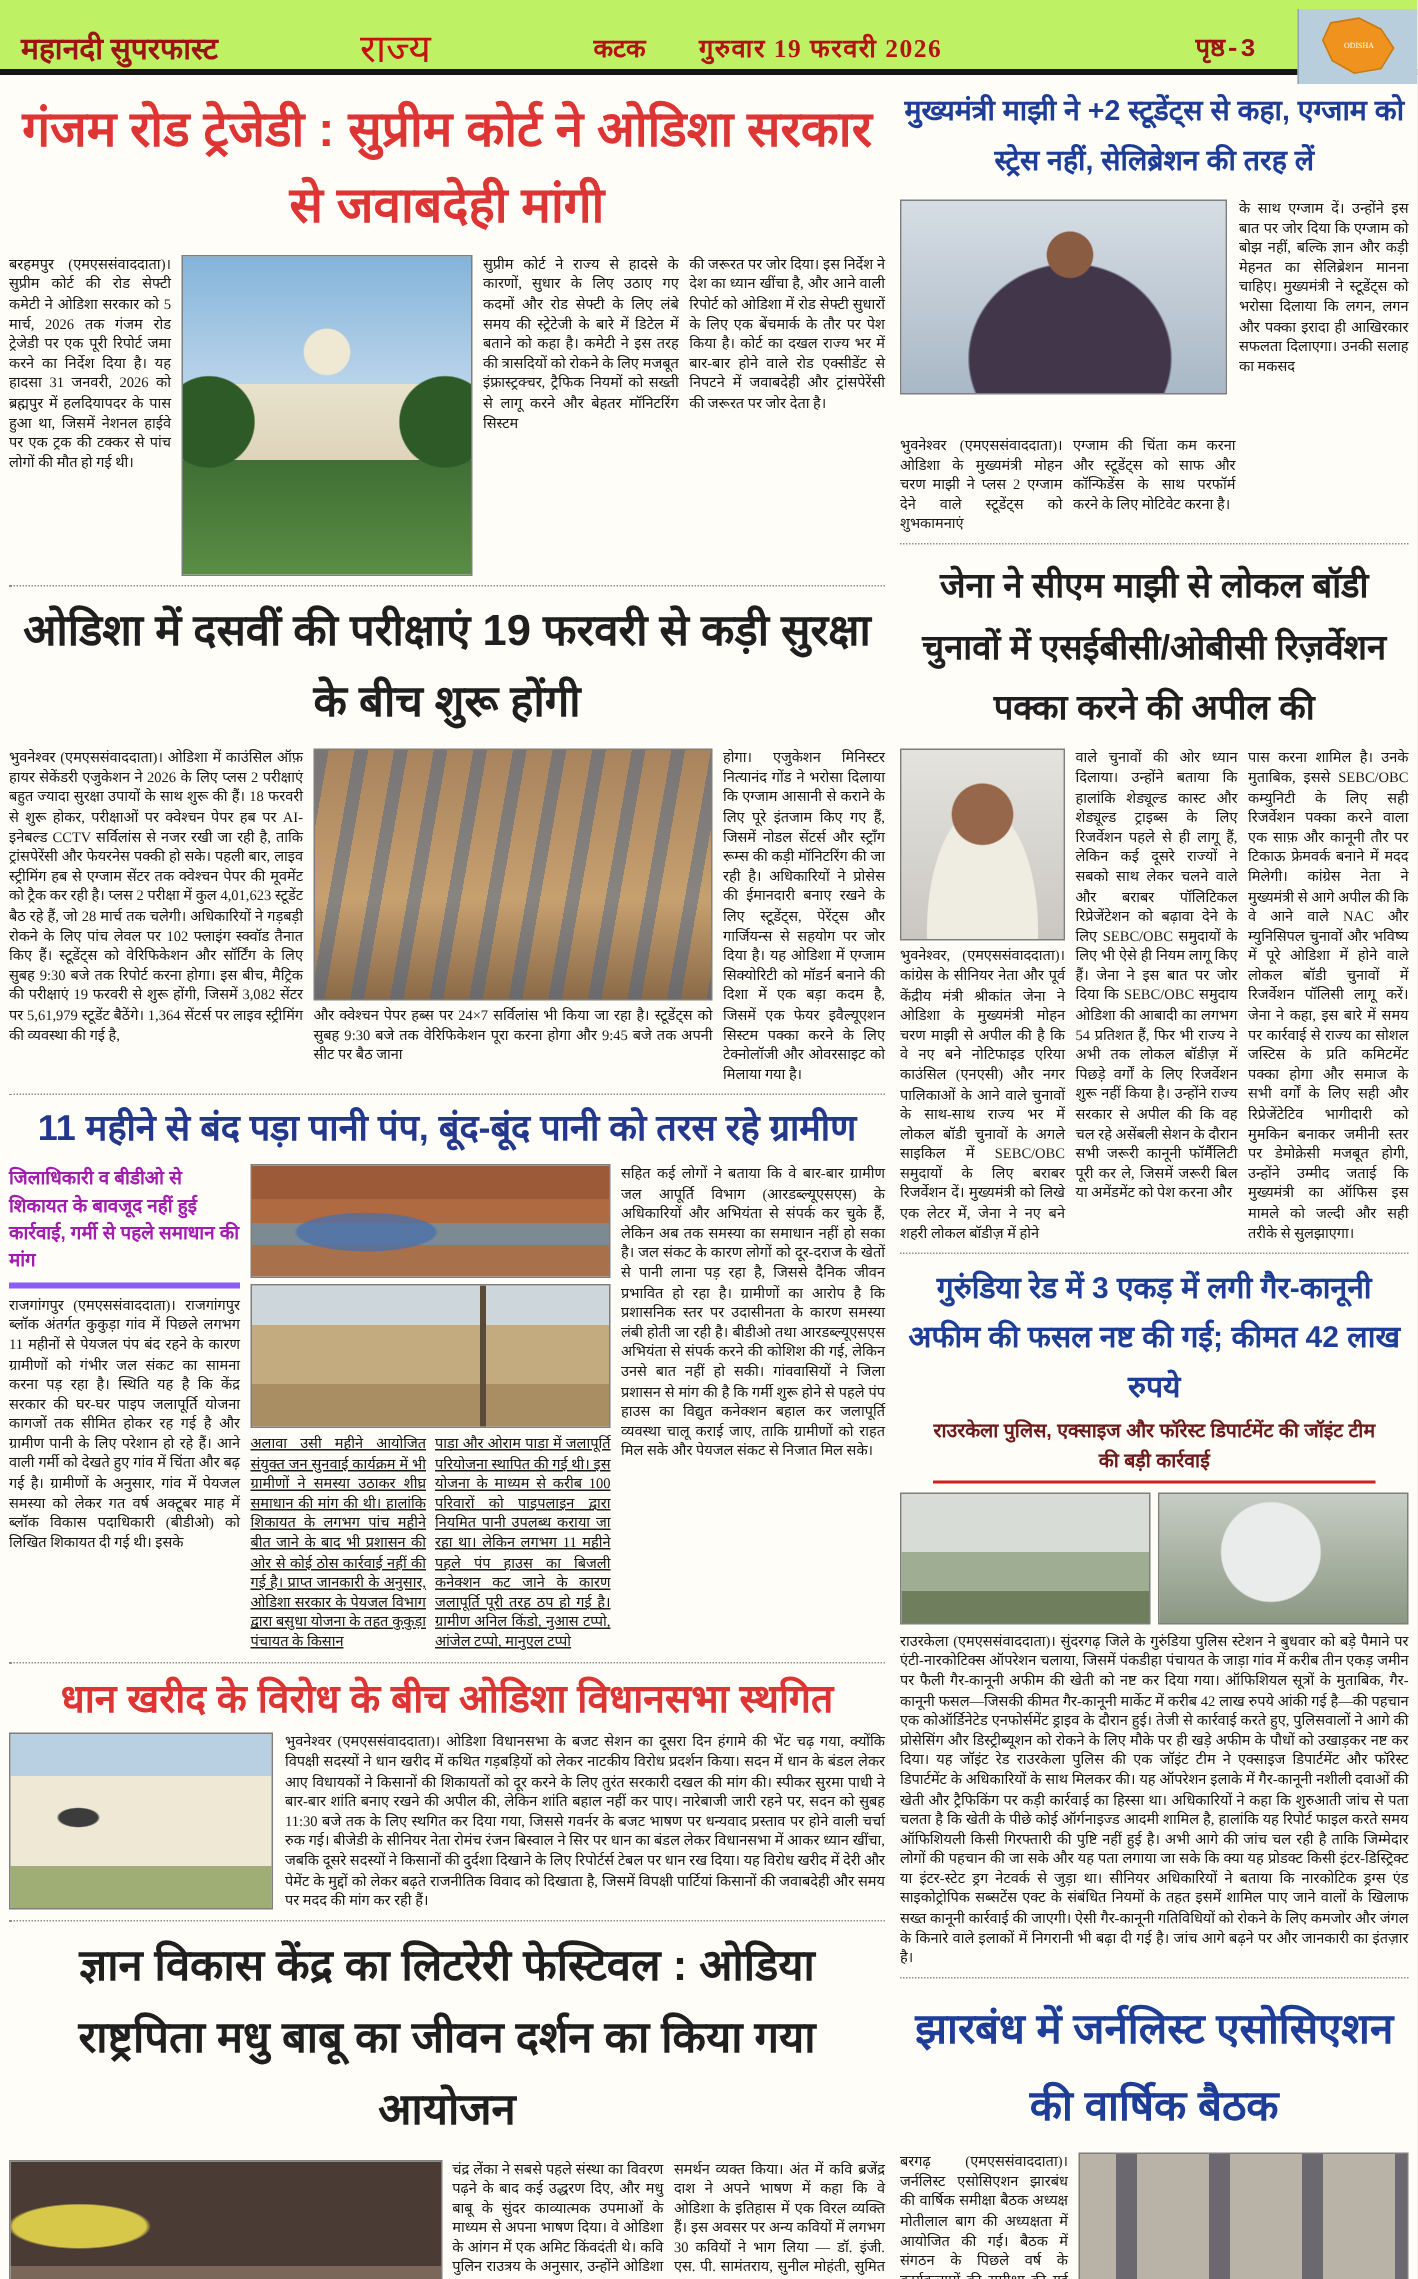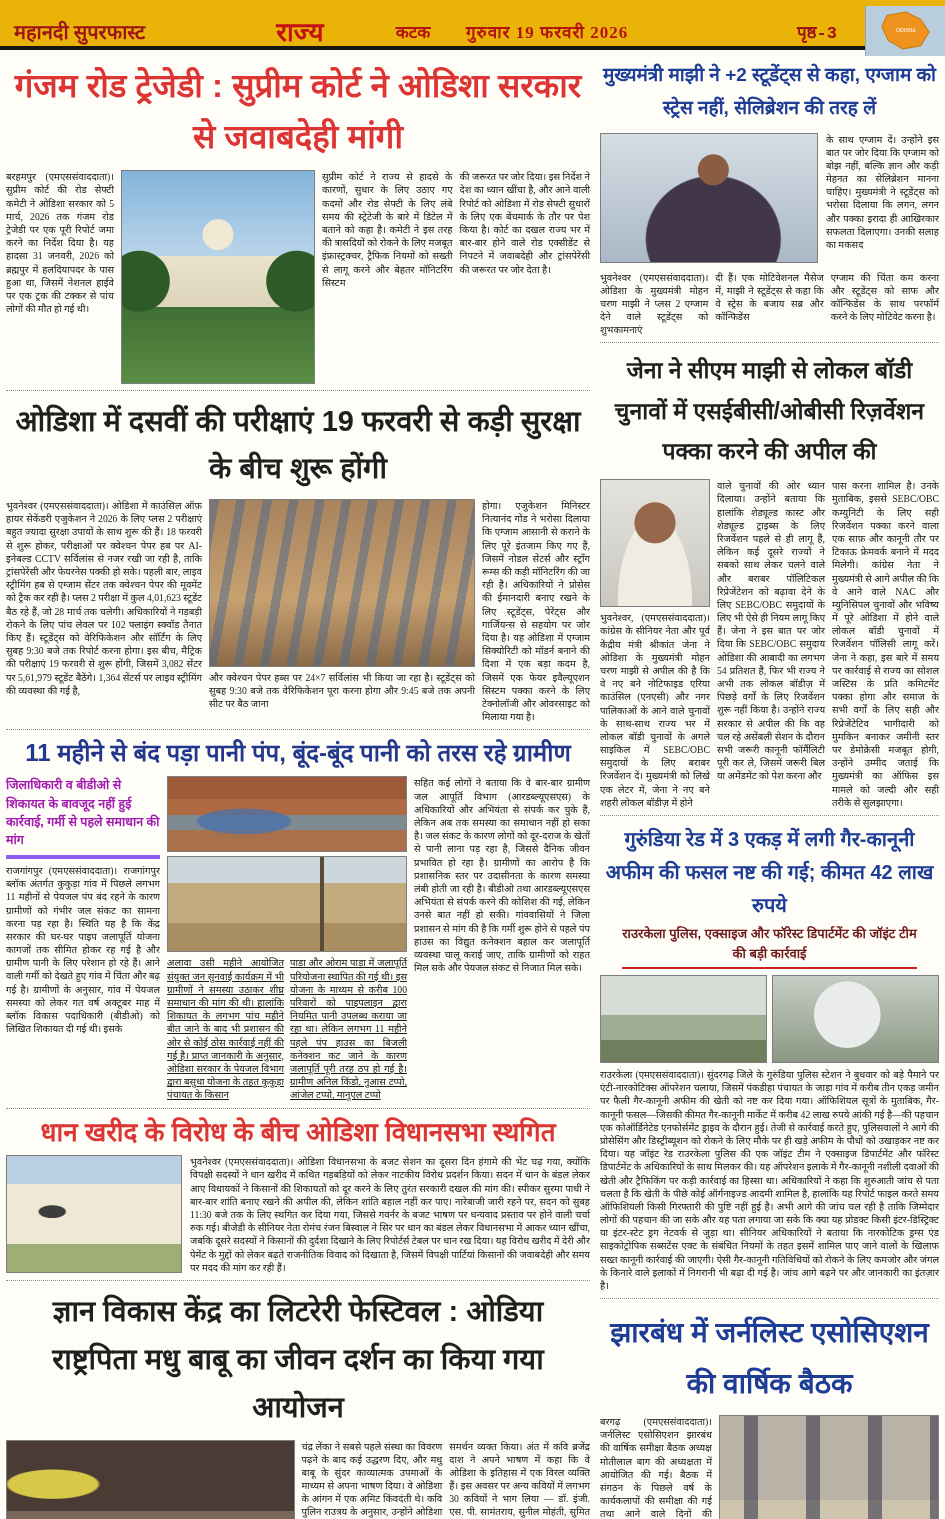--- a/index.html
+++ b/index.html
@@ -4,25 +4,25 @@
 <style>
   * { margin:0; padding:0; box-sizing:border-box; }
   html,body { background:#e9e7e0; }
   .page{
     width:945px; min-height:1519px; margin:0 auto; background:#fffdf7;
     font-family:"Liberation Serif", serif; color:#1a1a1a;
     display:flex; flex-direction:column; position:relative; overflow:hidden;
   }
   
   .masthead{
-    height:50px; background:#eab308; border-bottom:4px solid #161616;
+    height:50px; background:#bef264; border-bottom:4px solid #161616;
     display:flex; align-items:center; padding:16px 0 0 14px; gap:8px;
   }
   .paper-name{ font-size:20px; font-weight:bold; color:#9c1414; width:218px; }
-  .section-name{ font-size:26px; font-weight:bold; color:#c41212; width:120px; text-align:center;}
+  .section-name{ font-size:26px; font-weight:normal; color:#c41212; width:120px; text-align:left;}
   .mh-city{ font-size:17px; font-weight:bold; color:#b31313; width:90px; text-align:center;}
   .mh-date{ font-size:17px; font-weight:bold; color:#b31313; flex:1; text-align:left; letter-spacing:1px;}
   .mh-page{ font-size:17px; font-weight:bold; color:#9c1414; width:80px; text-align:center;font-family:Liberation Mono, monospace;}
   .map-box{ width:80px; height:50px; background:#b9cedd; border-left:1px solid #8fa6b5;
     display:flex; align-items:center; justify-content:center; }
   .map-box svg{ width:66px; height:42px; }
   
   .content{ display:flex; gap:10px; padding:4px 6px 0 6px; }
   .col-left{ width:584px; }
   .col-right{ width:339px; }
@@ -58,21 +58,21 @@
   .a1-row{ display:grid; grid-template-columns:108px 194px 1fr 1fr; gap:7px; }
   .a2-row{ display:grid; grid-template-columns:196px 266px 1fr; gap:7px; }
   .a2-mid p{ margin-top:4px; }
   .a3-row{ display:grid; grid-template-columns:154px 240px 1fr; gap:7px; }
   .a3-mid-texts{ display:grid; grid-template-columns:1fr 1fr; gap:6px; margin-top:4px;text-decoration:underline;}
   .a4-row{ display:flex; gap:8px; }
   .a5-row{ display:grid; grid-template-columns:1fr 1fr 1fr 1fr; gap:7px; }
   .a5-img{ grid-column:1 / span 2; }
   .span2r{ grid-row:1 / span 2; }
   .r1-row{ display:grid; grid-template-columns:218px 1fr; gap:8px; }
-  .r1-bottom{ grid-column:1 / span 2; display:grid; grid-template-columns:1fr 1fr 1fr; gap:7px; margin-top:0;}
+  .r1-bottom{ grid-column:1 / span 2; display:grid; grid-template-columns:1fr 1fr 1fr; gap:7px; margin-top:20px;}
   .r2-row{ display:grid; grid-template-columns:110px 108px 1fr; gap:7px; }
   .r2-c1 .txt{ margin-top:4px; }
   .r3-imgs{ display:flex; gap:5px; margin:4px 0 5px 0; }
   .r3-imgs .ph{ flex:1; height:88px; }
   .r4-row{ display:grid; grid-template-columns:112px 1fr 1fr; gap:7px; }
   .r4-img{ grid-column:2 / span 2; }
   
   .ph{ border:1px solid #7e7e7e; background:#c9c9c9; }
   .ph-court{ height:214px;
     background:
@@ -216,21 +216,20 @@
 
     <section class="col-right">
 
       <article>
         <h2 class="head h-blue hl-r1">मुख्यमंत्री माझी ने +2 स्टूडेंट्स से कहा, एग्जाम को स्ट्रेस नहीं, सेलिब्रेशन की तरह लें</h2>
         <div class="r1-row">
           <div class="ph ph-cm"></div>
           <p class="txt">के साथ एग्जाम दें।    उन्होंने इस बात पर जोर दिया कि एग्जाम को बोझ नहीं, बल्कि ज्ञान और कड़ी मेहनत का सेलिब्रेशन मानना चाहिए। मुख्यमंत्री ने स्टूडेंट्स को भरोसा दिलाया कि लगन, लगन और पक्का इरादा ही आखिरकार सफलता दिलाएगा।    उनकी सलाह का मकसद</p>
           <div class="r1-bottom">
             <p class="txt">भुवनेश्वर (एमएससंवाददाता)। ओडिशा के मुख्यमंत्री मोहन चरण माझी ने प्लस 2 एग्जाम देने वाले स्टूडेंट्स को शुभकामनाएं</p>
-            <p class="txt">दी हैं।    एक मोटिवेशनल मैसेज में, माझी ने स्टूडेंट्स से कहा कि वे स्ट्रेस के बजाय सब्र और कॉन्फिडेंस</p>
             <p class="txt">एग्जाम की चिंता कम करना और स्टूडेंट्स को साफ और कॉन्फिडेंस के साथ परफॉर्म करने के लिए मोटिवेट करना है।</p>
           </div>
         </div>
       </article>
 
       <hr class="dot">
 
       <article>
         <h2 class="head h-blk hl-r2">जेना ने सीएम माझी से लोकल बॉडी चुनावों में एसईबीसी/ओबीसी रिज़र्वेशन पक्का करने की अपील की</h2>
         <div class="r2-row">

